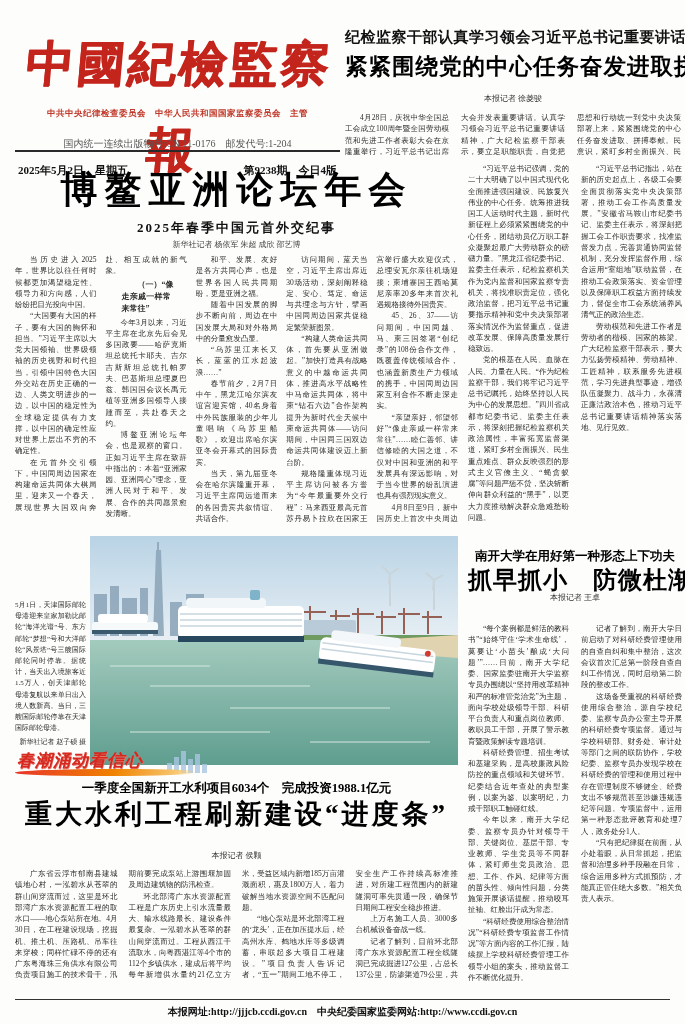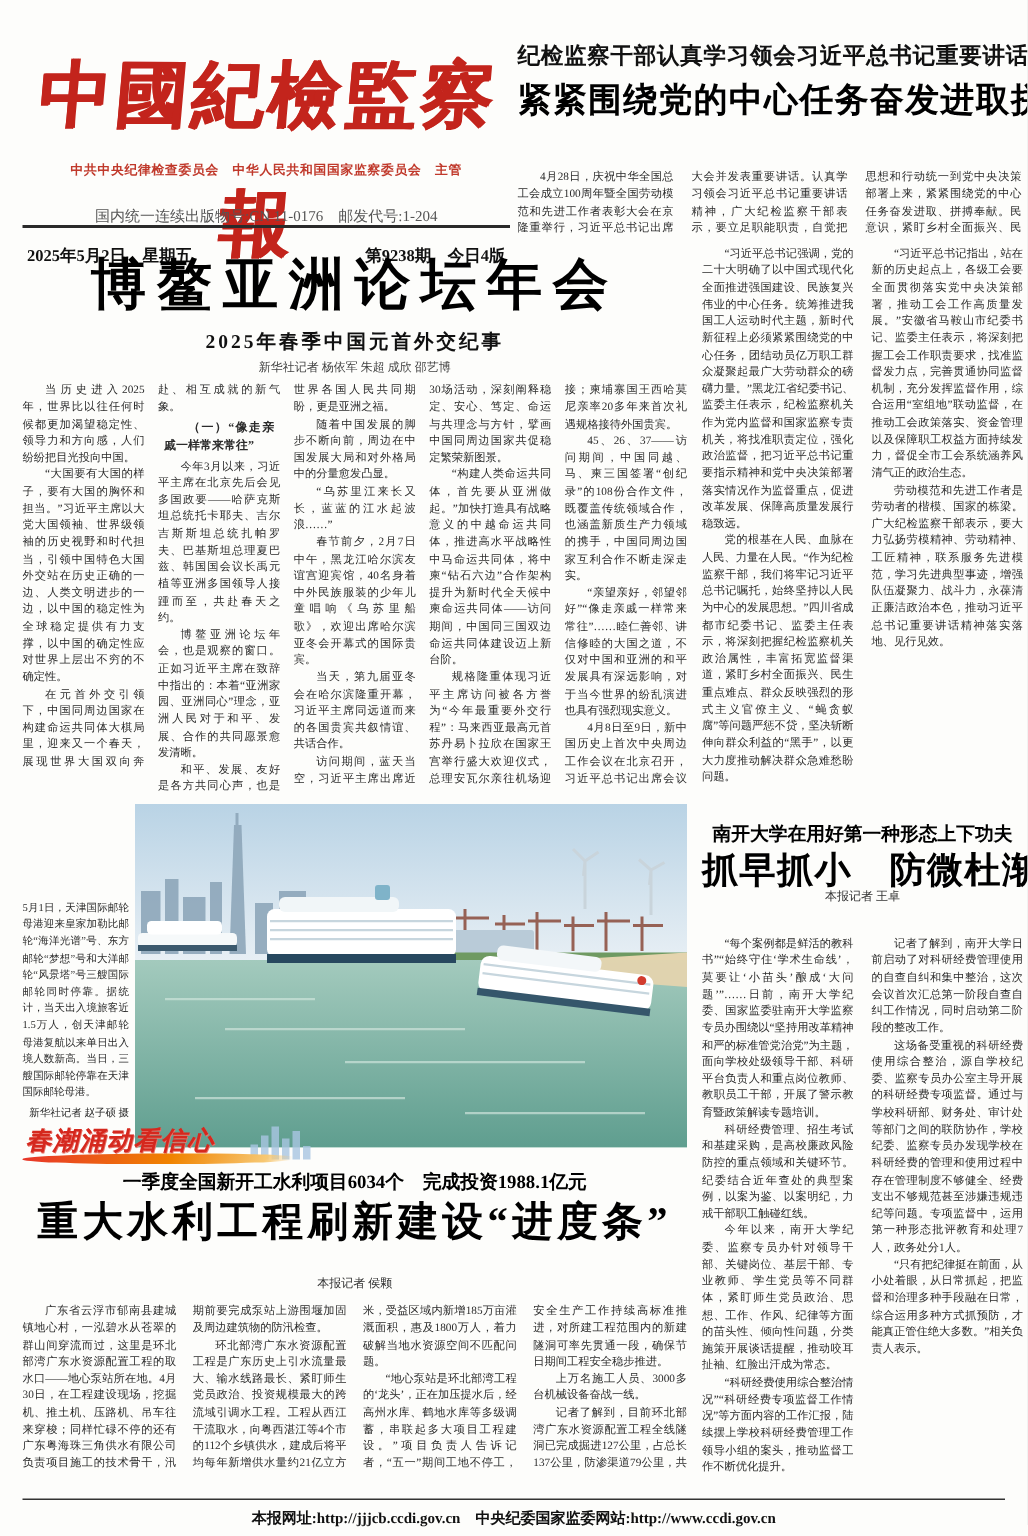--- a/index.html
+++ b/index.html
@@ -20,21 +20,21 @@
   
   .tr-kicker{left:345px;top:28px;width:336px;text-align:center;font-size:15px;font-weight:900;
       letter-spacing:.5px;color:#111;white-space:nowrap;}
   .tr-headline{left:345px;top:51px;width:336px;text-align:center;font-size:22.5px;font-weight:900;
       letter-spacing:1px;color:#000;white-space:nowrap;}
   .tr-byline{left:345px;top:93px;width:336px;text-align:center;font-size:8px;color:#333;}
   .body-text{font-size:7.5px;line-height:1.5;text-align:justify;color:#2b2b2b;overflow:hidden;
       column-fill:auto;}
   .body-text p{margin:0;text-indent:2em;}
   .body-text p.noindent{text-indent:0;}
-  .body-text p.para-subhead{font-weight:bold;font-size:8px;margin:2px 4px;}
+  .body-text p.para-subhead{font-weight:bold;font-size:8px;margin:2px 16px;}
   .tr-band{left:345px;top:112px;width:336px;height:47px;column-count:3;column-gap:12px;}
   .tr-body{left:468px;top:163px;width:214px;height:372px;column-count:2;column-gap:12px;}
   
   .lead-headline{left:15px;top:165px;width:443px;text-align:center;font-size:37px;font-weight:900;
       letter-spacing:7px;color:#000;white-space:nowrap;}
   .lead-subhead{left:15px;top:219px;width:443px;text-align:center;font-size:13px;font-weight:700;
       letter-spacing:2px;color:#111;}
   .lead-byline{left:15px;top:239px;width:443px;text-align:center;font-size:8px;color:#444;}
   .lead-body{left:15px;top:254px;width:443px;height:281px;column-count:5;column-gap:9px;}
   
@@ -78,20 +78,21 @@
   <div class="abs supervisor">中共中央纪律检查委员会　中华人民共和国国家监察委员会　主管</div>
   <div class="abs dateline">
     <span>2025年5月2日　星期五</span>
     <span>第9238期　今日4版</span>
   </div>
   <div class="abs pubno">国内统一连续出版物号:CN 11-0176　邮发代号:1-204</div>
   <div class="abs hrule"></div>
 
   <div class="abs tr-kicker">纪检监察干部认真学习领会习近平总书记重要讲话精神</div>
   <div class="abs tr-headline">紧紧围绕党的中心任务奋发进取拼搏奉献</div>
+  <div class="abs tr-byline">本报记者 徐菱骏</div>
   <div class="abs body-text tr-band">
       <p>4月28日，庆祝中华全国总工会成立100周年暨全国劳动模范和先进工作者表彰大会在京隆重举行，习近平总书记出席大会并发表重要讲话。认真学习领会习近平总书记重要讲话精神，广大纪检监察干部表示，要立足职能职责，自觉把思想和行动统一到党中央决策部署上来，紧紧围绕党的中心任务奋发进取、拼搏奉献。民意识，紧盯乡村全面振兴、民生重点难点、群众反映强烈的形式主义官僚主义、“蝇贪蚁腐”等方面问题严惩不贷，坚决斩断伸向群众利益的“黑手”，以更大力度推动解决群众急难愁盼问题。</p>
     </div>
   <div class="abs body-text tr-body">
       <p>“习近平总书记强调，党的二十大明确了以中国式现代化全面推进强国建设、民族复兴伟业的中心任务。统筹推进我国工人运动时代主题，新时代新征程上必须紧紧围绕党的中心任务，团结动员亿万职工群众凝聚起最广大劳动群众的磅礴力量。”黑龙江省纪委书记、监委主任表示，纪检监察机关作为党内监督和国家监察专责机关，将找准职责定位，强化政治监督，把习近平总书记重要指示精神和党中央决策部署落实情况作为监督重点，促进改革发展、保障高质量发展行稳致远。</p>
       <p>党的根基在人民、血脉在人民、力量在人民。“作为纪检监察干部，我们将牢记习近平总书记嘱托，始终坚持以人民为中心的发展思想。”四川省成都市纪委书记、监委主任表示，将深刻把握纪检监察机关政治属性，丰富拓宽监督渠道，紧盯乡村全面振兴、民生重点难点、群众反映强烈的形式主义官僚主义、“蝇贪蚁腐”等问题严惩不贷，坚决斩断伸向群众利益的“黑手”，以更大力度推动解决群众急难愁盼问题。</p>
       <p>“习近平总书记指出，站在新的历史起点上，各级工会要全面贯彻落实党中央决策部署，推动工会工作高质量发展。”安徽省马鞍山市纪委书记、监委主任表示，将深刻把握工会工作职责要求，找准监督发力点，完善贯通协同监督机制，充分发挥监督作用，综合运用“室组地”联动监督，在推动工会政策落实、资金管理以及保障职工权益方面持续发力，督促全市工会系统涵养风清气正的政治生态。</p>
       <p>劳动模范和先进工作者是劳动者的楷模、国家的栋梁。广大纪检监察干部表示，要大力弘扬劳模精神、劳动精神、工匠精神，联系服务先进模范，学习先进典型事迹，增强队伍凝聚力、战斗力，永葆清正廉洁政治本色，推动习近平总书记重要讲话精神落实落地、见行见效。</p>
     </div>
 
@@ -225,21 +226,21 @@
     </span>
     <span class="banner-text">春潮涌动看信心</span>
     <span class="swoosh"></span>
   </div>
 
   <div class="abs wt-kicker">一季度全国新开工水利项目6034个　完成投资1988.1亿元</div>
   <div class="abs wt-headline">重大水利工程刷新建设“进度条”</div>
   <div class="abs wt-byline">本报记者 侯颗</div>
   <div class="abs body-text wt-body">
       <p>广东省云浮市郁南县建城镇地心村，一泓碧水从苍翠的群山间穿流而过，这里是环北部湾广东水资源配置工程的取水口——地心泵站所在地。4月30日，在工程建设现场，挖掘机、推土机、压路机、吊车往来穿梭；同样忙碌不停的还有广东粤海珠三角供水有限公司负责项目施工的技术骨干，汛期前要完成泵站上游围堰加固及周边建筑物的防汛检查。</p>
-      <p>环北部湾广东水资源配置工程是广东历史上引水流量最大、输水线路最长、紧盯师生党员政治、投资规模最大的跨流域引调水工程。工程从西江干流取水，向粤西湛江等4个市的112个乡镇供水，建成后将平均每年新增供水量约21亿立方米，受益区域内新增185万亩灌溉面积，惠及1800万人，着力破解当地水资源空间不匹配问题。</p>
+      <p>环北部湾广东水资源配置工程是广东历史上引水流量最大、输水线路最长、建设条件最复杂、一泓碧水从苍翠的群山间穿流而过。工程从西江干流取水，向粤西湛江等4个市的112个乡镇供水，建成后将平均每年新增供水量约21亿立方米，受益区域内新增185万亩灌溉面积，惠及1800万人，着力破解当地水资源空间不匹配问题。</p>
       <p>“地心泵站是环北部湾工程的‘龙头’，正在加压提水后，经高州水库、鹤地水库等多级调蓄，串联起多大项目工程建设。”项目负责人告诉记者，“五一”期间工地不停工，安全生产工作持续高标准推进，对所建工程范围内的新建隧洞可率先贯通一段，确保节日期间工程安全稳步推进。</p>
       <p>上万名施工人员、3000多台机械设备奋战一线。</p>
       <p>记者了解到，目前环北部湾广东水资源配置工程全线隧洞已完成掘进127公里，占总长137公里，防渗渠道79公里，共有多个标段顺利实现通水，灌区计划如期具备了通水条件。（下转第二版）</p>
     </div>
 
   <div class="abs foot-rule"></div>
   <div class="abs footer">本报网址:http://jjjcb.ccdi.gov.cn　中央纪委国家监委网站:http://www.ccdi.gov.cn</div>
 
 </div>
 

